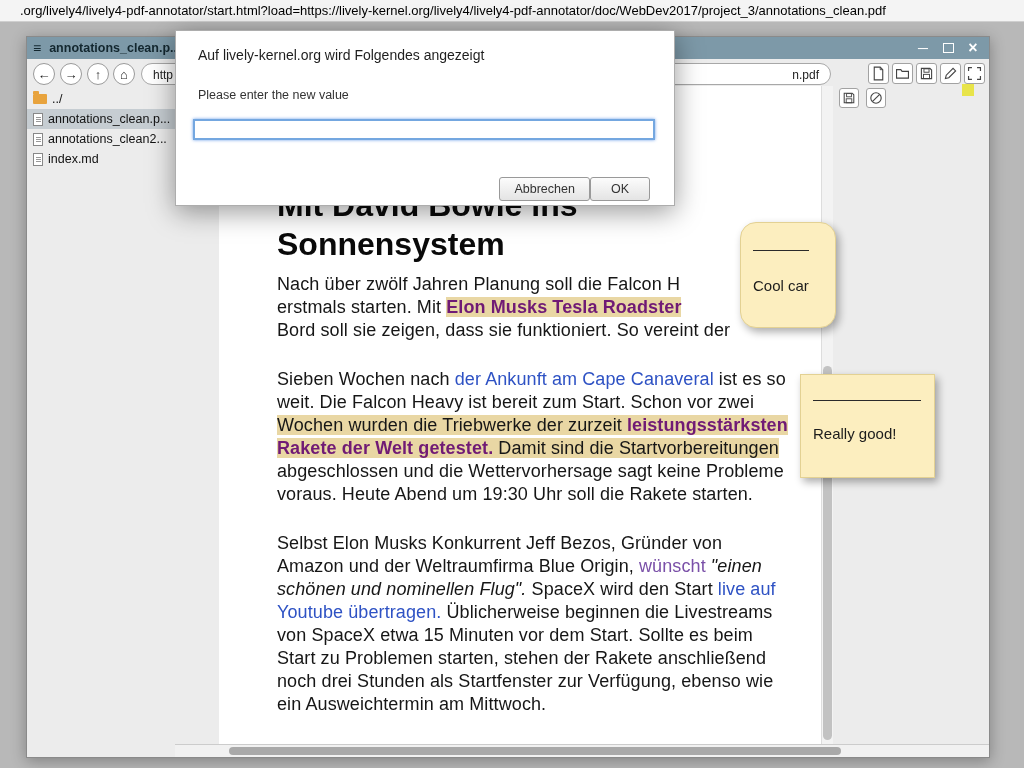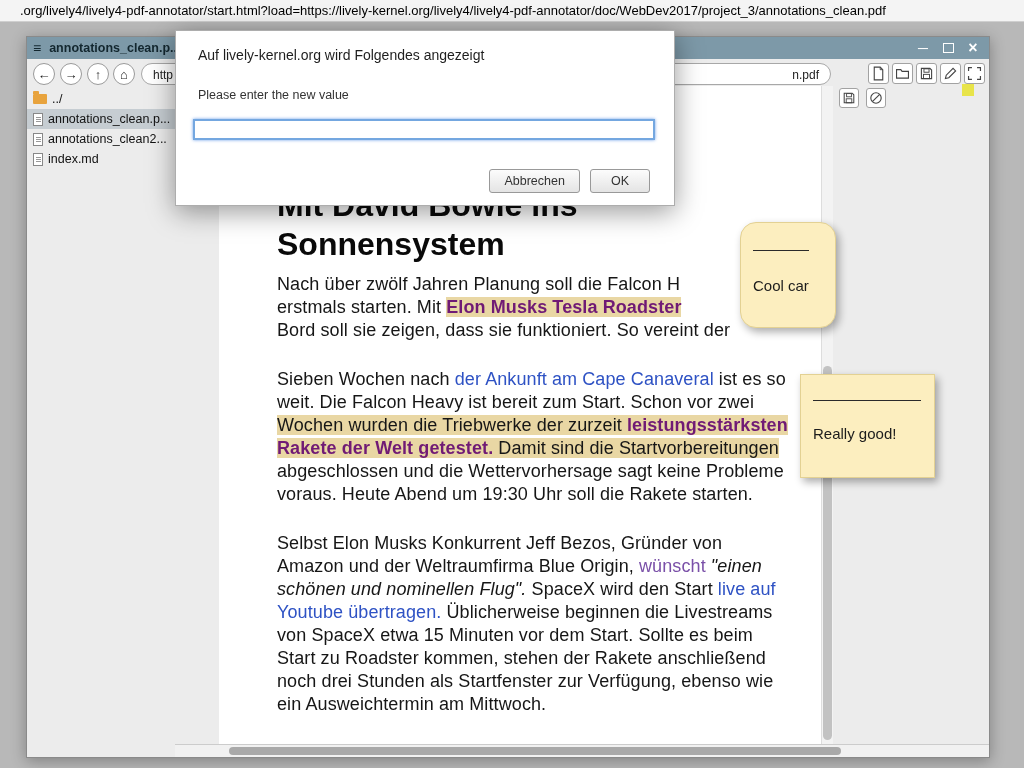--- a/index.html
+++ b/index.html
@@ -91,21 +91,21 @@
   .note2 .note-text{top:50px;}
 
   
   .dialog{position:absolute;left:175px;top:30px;width:500px;height:176px;background:#ffffff;
           border:1px solid #adadad;box-sizing:border-box;box-shadow:0 6px 26px rgba(0,0,0,.4);z-index:50;}
   .dlg-title{position:absolute;left:22px;top:16px;font-size:14px;color:#1e1e1e;}
   .dlg-msg{position:absolute;left:22px;top:57px;font-size:12.5px;color:#333;}
   .dlg-input{position:absolute;left:17px;top:88px;width:462px;height:21px;border:2px solid #74a7e0;
              box-shadow:0 0 3px rgba(70,135,230,.8);box-sizing:border-box;font-size:13px;padding:0 5px;
              outline:none;font-family:inherit;}
-  .dlg-btns{position:absolute;right:24px;top:138px;display:flex;gap:10px;}
+  .dlg-btns{position:absolute;right:24px;top:146px;display:flex;}
   .dlg-btns button{height:24px;font-size:12.5px;color:#333;background:linear-gradient(#fcfcfc,#e4e4e4);
                    border:1px solid #999;border-radius:3px;padding:0 14px;font-family:inherit;}
   .btn-ok{padding:0 20px !important;text-align:right;}
   svg{display:block}
 </style>
 </head>
 <body>
 
 <div class="screen">
 
@@ -229,21 +229,21 @@
               <div class="ln"><span class="s-hv">Rakete der Welt getestet.</span><span class="s-h"> Damit sind die Startvorbereitungen</span></div>
               <div class="ln"><span class="s-p">abgeschlossen und die Wettervorhersage sagt keine Probleme</span></div>
               <div class="ln"><span class="s-p">voraus. Heute Abend um 19:30 Uhr soll die Rakete starten.</span></div>
             </div>
             <div class="para">
               <div class="ln"><span class="s-p">Selbst Elon Musks Konkurrent Jeff Bezos, Gründer von</span></div>
               <div class="ln"><span class="s-p">Amazon und der Weltraumfirma Blue Origin, </span><span class="s-v">wünscht</span><span class="s-p"> </span><span class="s-i">"einen</span></div>
               <div class="ln"><span class="s-i">schönen und nominellen Flug".</span><span class="s-p"> SpaceX wird den Start </span><span class="s-b">live auf</span></div>
               <div class="ln"><span class="s-b">Youtube übertragen.</span><span class="s-p"> Üblicherweise beginnen die Livestreams</span></div>
               <div class="ln"><span class="s-p">von SpaceX etwa 15 Minuten vor dem Start. Sollte es beim</span></div>
-              <div class="ln"><span class="s-p">Start zu Roadster kommen, stehen der Rakete anschließend</span></div>
+              <div class="ln"><span class="s-p">Start zu Problemen starten, stehen der Rakete anschließend</span></div>
               <div class="ln"><span class="s-p">noch drei Stunden als Startfenster zur Verfügung, ebenso wie</span></div>
               <div class="ln"><span class="s-p">ein Ausweichtermin am Mittwoch.</span></div>
             </div>
           </div>
       </div>
       <div class="vscroll">
         <div class="vthumb"></div>
       </div>
     </div>
 

